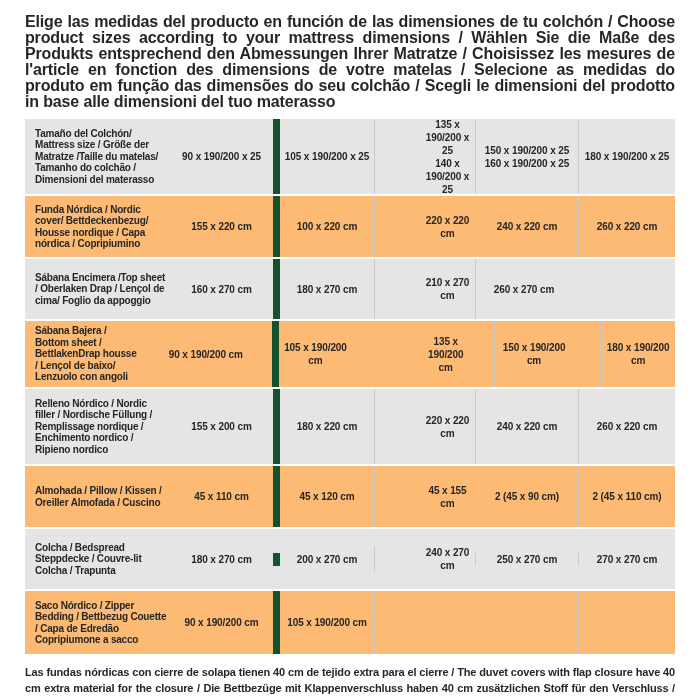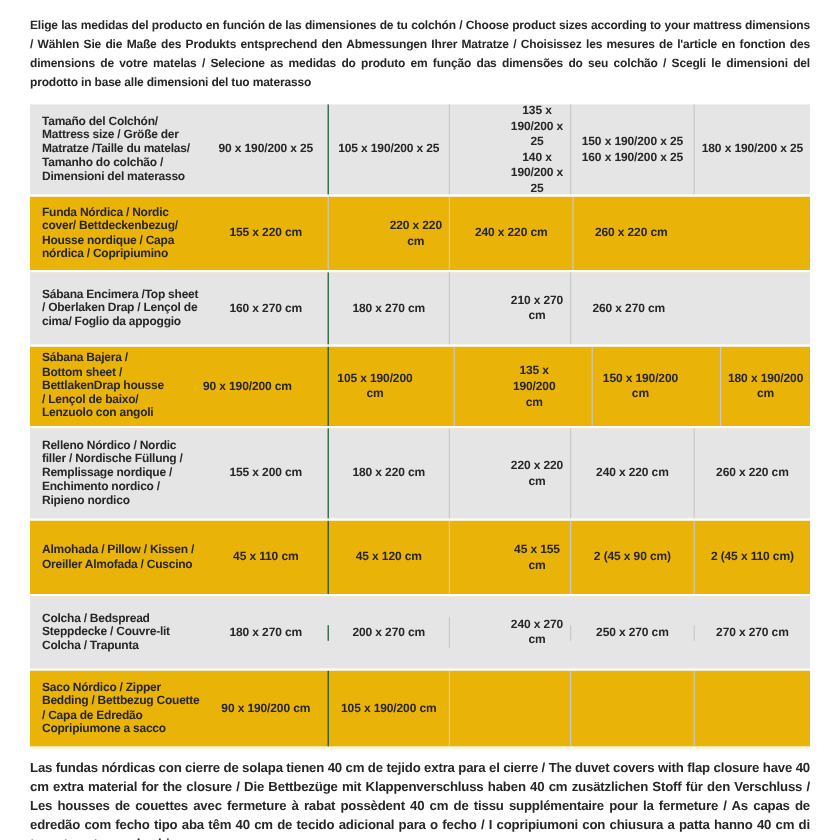--- a/index.html
+++ b/index.html
@@ -3,38 +3,38 @@
 <meta charset="utf-8">
 <style>
   html,body{margin:0;padding:0;}
   body{
     width:700px;height:700px;background:#ffffff;overflow:hidden;
     font-family:"Liberation Sans",sans-serif;color:#262626;
     -webkit-font-smoothing:antialiased;
   }
   .page{padding:14px 25px 0 25px;width:650px;}
   .intro{
-    font-weight:bold;font-size:10px;line-height:16px;
+    font-weight:bold;font-size:16px;line-height:16px;
     text-align:justify;margin:0 0 9px 0;letter-spacing:-0.15px;
   }
   .tbl{width:650px;}
-  .row{display:flex;border-bottom:2px solid #ffffff;background:#eab308;}
+  .row{display:flex;border-bottom:2px solid #ffffff;background:#fdba74;}
   .row.stripe{background:#e5e5e5;}
   .cell{display:flex;overflow:hidden;box-sizing:border-box;}
   .cell.lbl{
     width:145px;align-items:center;padding-left:10px;padding-right:2px;
     font-weight:bold;font-size:10px;line-height:11.5px;letter-spacing:-0.2px;
   }
   .cell.val{
     flex-direction:column;justify-content:center;align-items:center;
     text-align:center;font-weight:bold;font-size:10px;line-height:13px;
     letter-spacing:-0.1px;
   }
   .c1{width:103px;}
-  .c2{width:101px;border-left:1px solid #14532d;}
+  .c2{width:101px;border-left:7px solid #14532d;}
   .c3{width:101px;border-left:1px solid #c9c9c9;padding-left:45px;}
   .c4{width:103px;border-left:1px solid #c9c9c9;}
   .c5{width:97px;border-left:1px solid #c9c9c9;}
   .h1{height:75px;}.h2{height:61px;}.h3{height:60px;}.h4{height:66px;gap:27px;}
   .h5{height:75px;}.h6{height:61px;}.h7{height:60px;align-items:center;}.h8{height:63px;}
   .footnote{
     font-weight:bold;font-size:11px;line-height:16px;
     text-align:justify;margin:8px 0 0 0;letter-spacing:-0.15px;
   }
 </style>
@@ -66,20 +66,23 @@
       <div class="cell val c5">
           <div>180 x 190/200 x 25</div>
         </div>
     </div>
 
     <div class="row h2">
       <div class="cell lbl">Funda Nórdica / Nordic cover/ Bettdeckenbezug/ Housse nordique / Capa nórdica / Copripiumino</div>
       <div class="cell val c1">
           <div>155 x 220 cm</div>
         </div>
+      <div class="cell val c2">
+          <div>100 x 220 cm</div>
+        </div>
       <div class="cell val c3">
           <div>220 x 220 cm</div>
         </div>
       <div class="cell val c4">
           <div>240 x 220 cm</div>
         </div>
       <div class="cell val c5">
           <div>260 x 220 cm</div>
         </div>
     </div>

